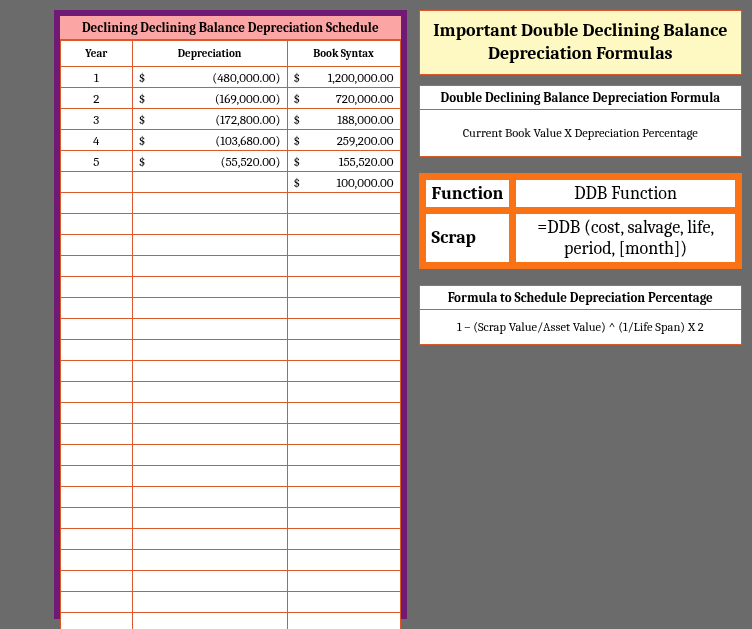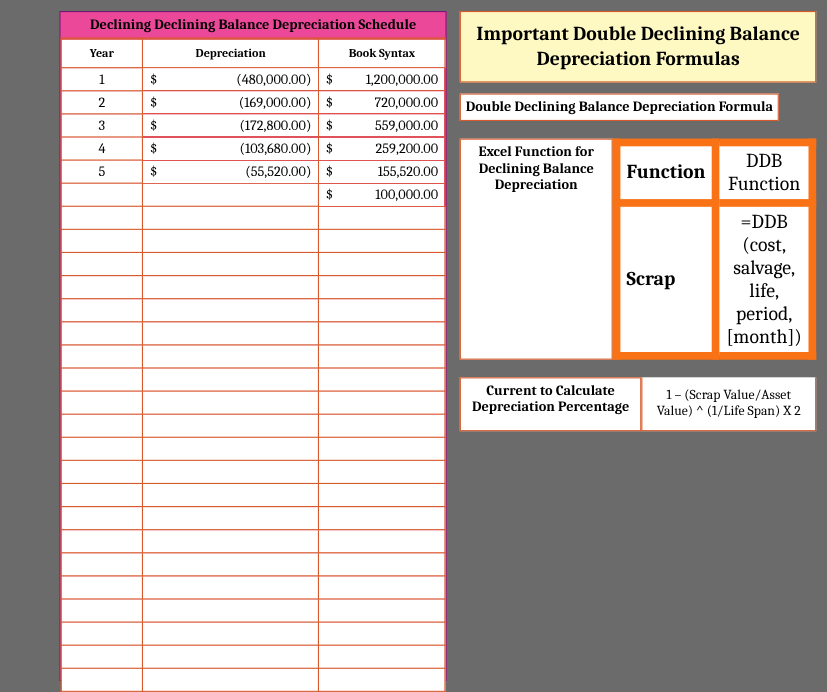--- a/index.html
+++ b/index.html
@@ -7,21 +7,21 @@
       background: #6b6b6b;
       font-family: Cambria, Georgia, serif;
       width: 752px;
       height: 629px;
       padding: 10px;
       display: flex;
       gap: 12px;
     }
     .left-panel { width: 370px; }
     .right-panel { width: 340px; display: flex; flex-direction: column; gap: 10px; }
-    .white-box { background: #ec4899; border: 1px solid #701a75; margin-left: 44px; }
+    .white-box { background: #fca5a5; border: 6px solid #701a75; margin-left: 44px; }
     .schedule-title {
       font-weight: bold;
       text-align: center;
       font-size: 13px;
       padding: 4px 2px;
       border-bottom: 1px solid #d85a2a;
     }
     table { width: 100%; border-collapse: collapse; }
     .header-row th {
       font-weight: bold;
@@ -72,21 +72,21 @@
     .section-body.thin { padding: 10px 6px; }
     .func-table { width: 100%; border-collapse: collapse; }
     .func-table td {
       border: 7px solid #f97316;
       font-size: 18px;
       padding: 3px 6px;
       height: auto;
     }
     .func-label { font-weight: bold; width: 75px; }
     .func-val { text-align: center; }
-    .block { display: flex; }
+    .block { display: flex; flex-direction: column; }
     .block + .block { margin-top: 6px; }
   </style>
 </head>
 <body>
 
 <div class="left-panel white-box">
   <div class="schedule-title">Declining Declining Balance Depreciation Schedule</div>
   <table>
     <thead>
       <tr class="header-row">
@@ -119,21 +119,21 @@
           </td>
         </tr>
         <tr>
           <td class="col-year">3</td>
           <td class="col-dep money-cell">
             <span class="dollar">$</span>
             <span class="amt">(172,800.00)</span>
           </td>
           <td class="col-bv money-cell">
             <span class="dollar">$</span>
-            <span class="amt">559,000.00</span>
+            <span class="amt">188,000.00</span>
           </td>
         </tr>
         <tr>
           <td class="col-year">4</td>
           <td class="col-dep money-cell">
             <span class="dollar">$</span>
             <span class="amt">(103,680.00)</span>
           </td>
           <td class="col-bv money-cell">
             <span class="dollar">$</span>
@@ -266,35 +266,35 @@
         </tr>
       </tbody>
   </table>
 </div>
 
 <div class="right-panel">
   <div class="big-title">Important Double Declining Balance Depreciation Formulas</div>
 
   <div class="block">
     <div class="section-header">Double Declining Balance Depreciation Formula</div>
+    <div class="section-body">Current Book Value X Depreciation Percentage</div>
   </div>
 
   <div class="block">
-    <div class="section-header">Excel Function for Declining Balance Depreciation</div>
     <table class="func-table">
       <tbody>
           <tr>
         <td class="func-label">Function</td>
         <td class="func-val">DDB Function</td>
       </tr>
       <tr>
         <td class="func-label">Scrap</td>
         <td class="func-val">=DDB (cost, salvage, life, period, [month])</td>
       </tr>
     </tbody>
       </table>
   </div>
 
   <div class="block">
-    <div class="section-header">Current to Calculate Depreciation Percentage</div>
+    <div class="section-header">Formula to Schedule Depreciation Percentage</div>
     <div class="section-body thin">1 – (Scrap Value/Asset Value) ^ (1/Life Span) X 2</div>
   </div>
 </div>
 
 </body></html>

